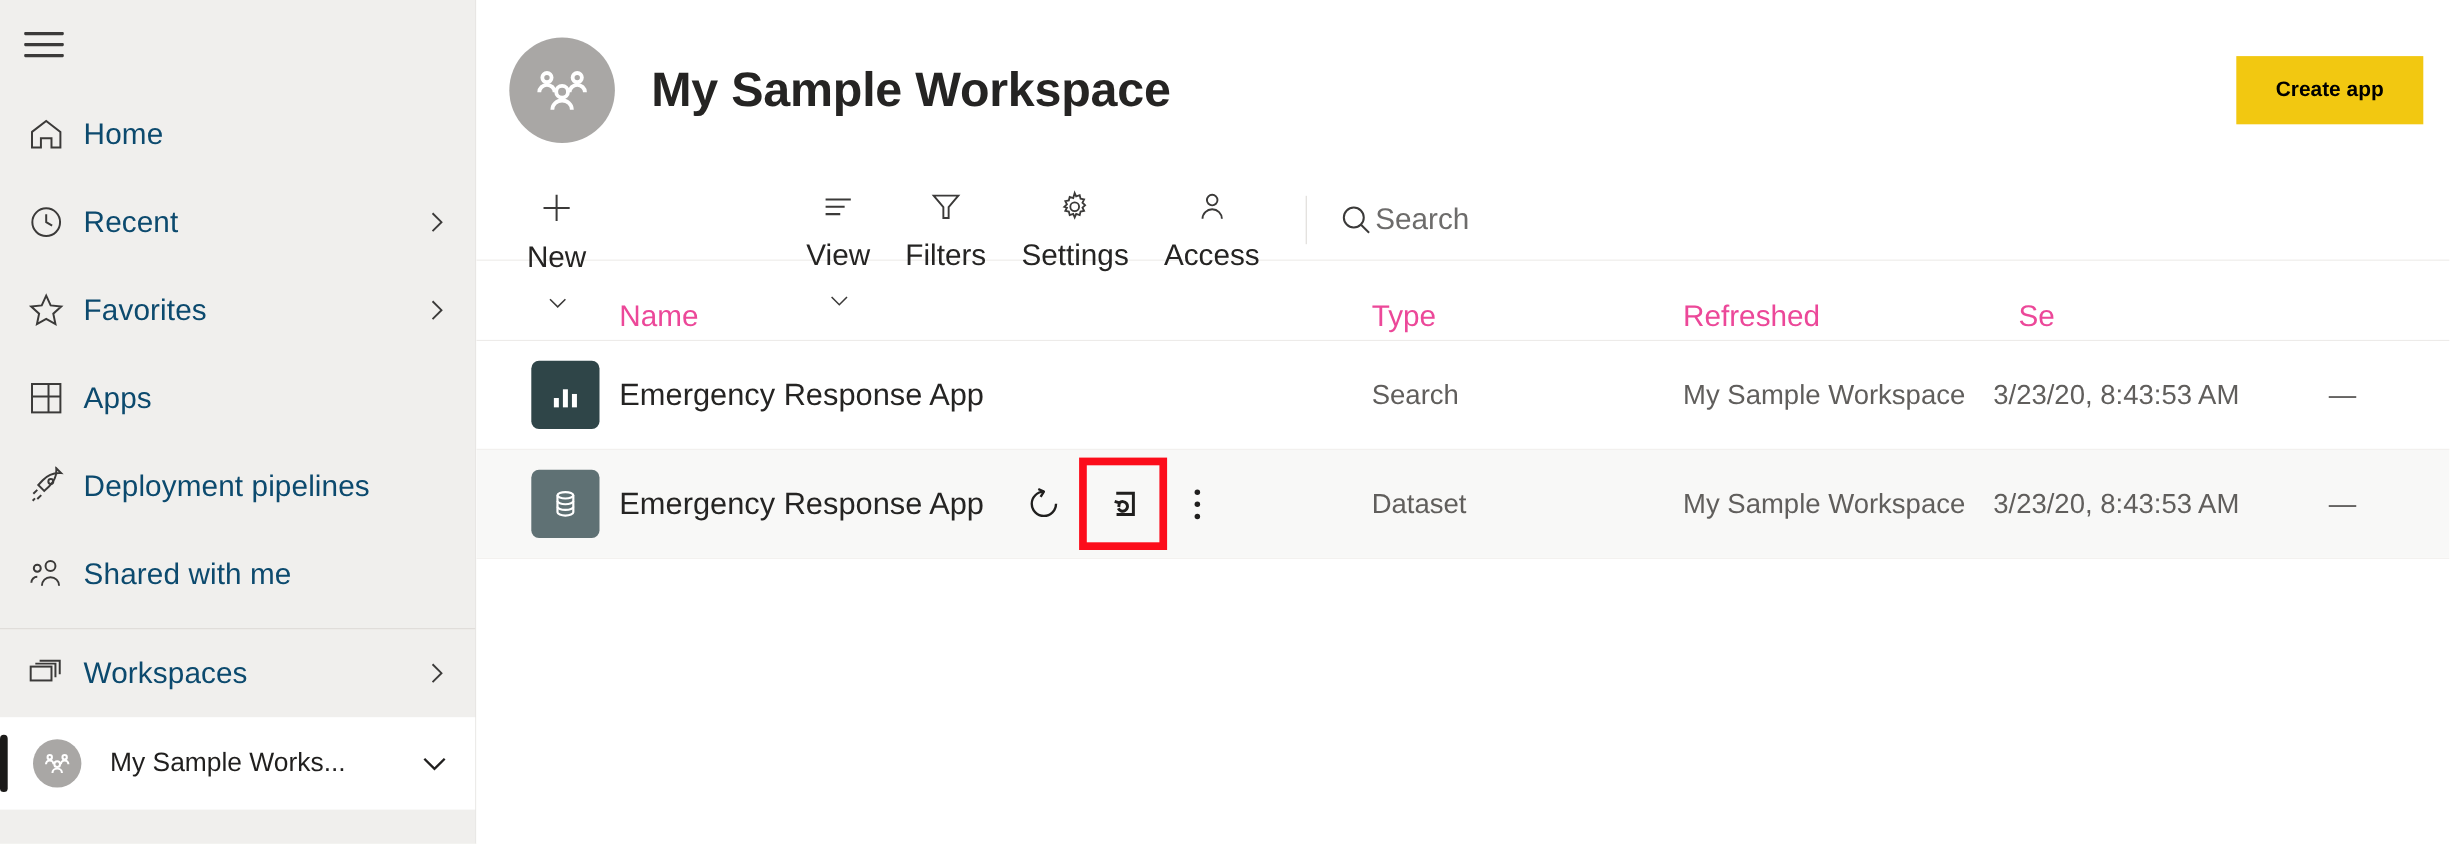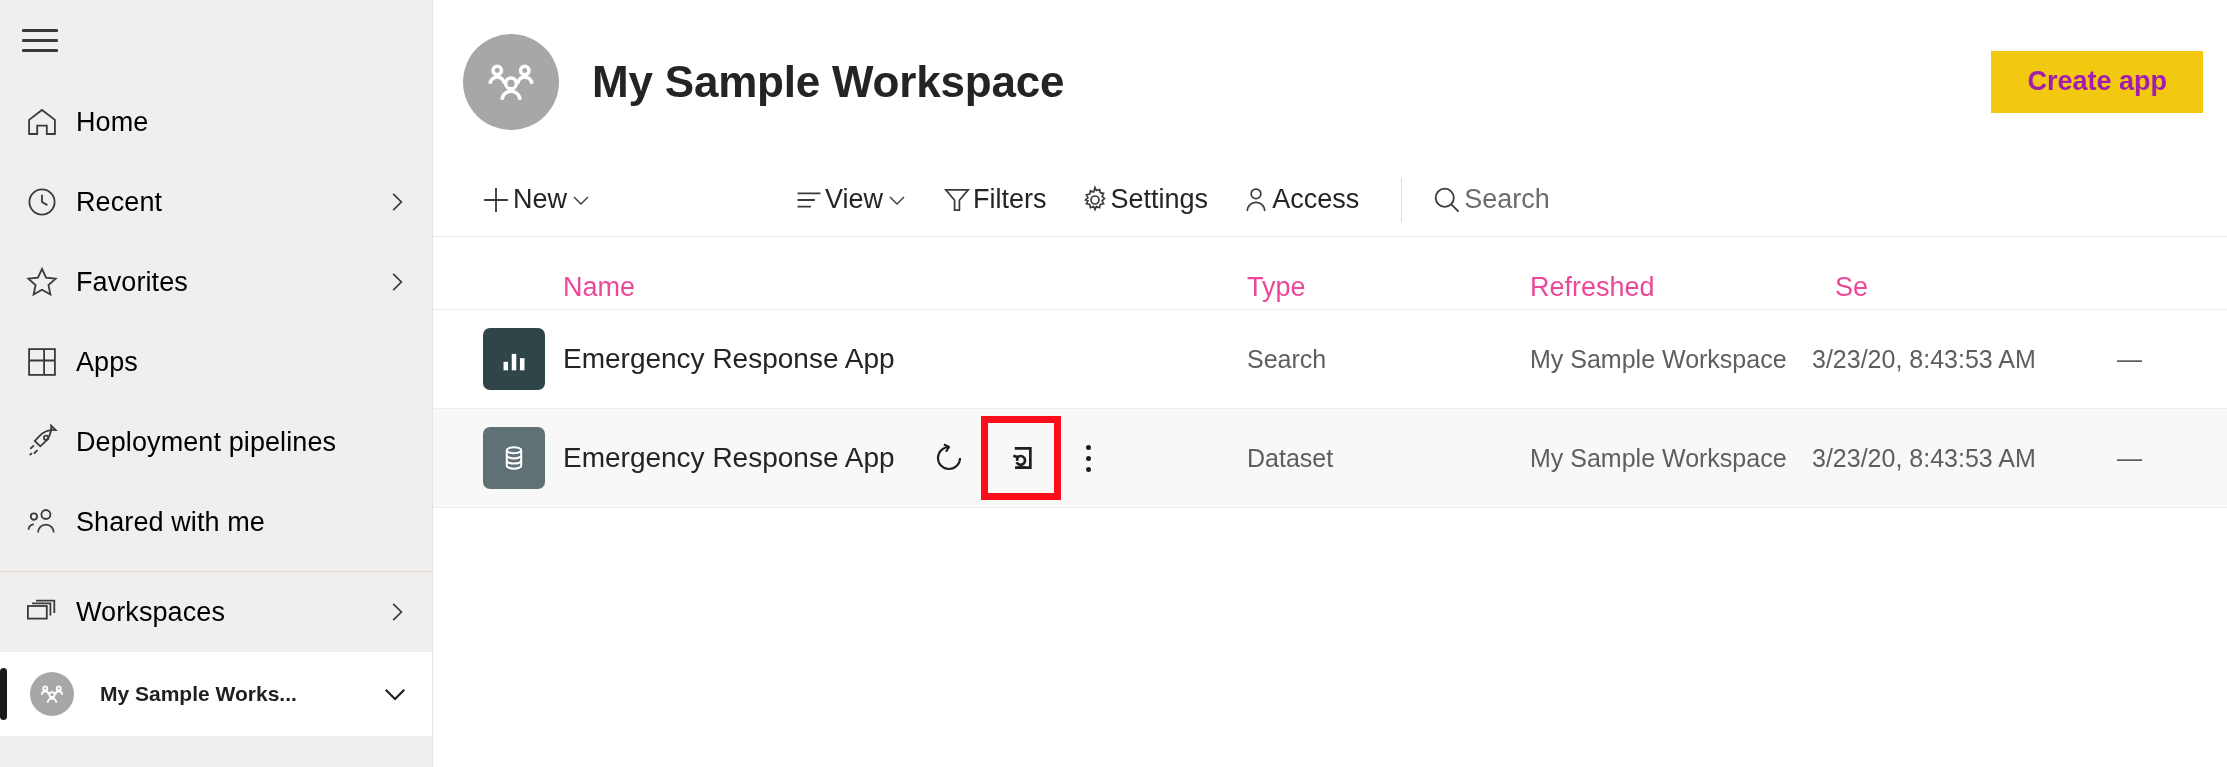--- a/index.html
+++ b/index.html
@@ -29,71 +29,71 @@
   .hamburger i { display:block; height:3px; background:#3b3a39; border-radius:1px; }
 
   .nav-list { padding-top: 2px; }
   .nav-item {
     height: 80px; display: flex; align-items: center;
     padding-left: 24px; padding-right: 22px;
     cursor: pointer; position: relative;
     color: #252423;
   }
   .nav-ico { width: 52px; flex:0 0 52px; display:flex; align-items:center; justify-content:flex-start; color:#3b3a39; }
-  .nav-label { font-size: 27px; letter-spacing: .1px; color: #000000; white-space: nowrap; }
+  .nav-label { font-size: 27px; letter-spacing: .1px; color: #0c4a6e; white-space: nowrap; }
   .nav-chev { margin-left:auto; color:#3b3a39; display:flex; align-items:center; }
 
   .nav-sep { height:1px; background:#dedbd8; margin: 9px 0 0 0; }
 
   .ws-active {
     height: 84px; display:flex; align-items:center;
     background:#ffffff; position:relative; cursor:pointer;
     padding-left:24px; padding-right:22px;
   }
   .ws-active::before {
     content:""; position:absolute; left:0; top:16px; bottom:16px;
     width:7px; background:#1b1a19; border-radius:4px;
   }
   .ws-avatar-sm {
     width:44px; height:44px; border-radius:50%;
     background:#a9a7a5; flex:0 0 44px;
     display:flex; align-items:center; justify-content:center;
     margin-right:26px; margin-left:6px;
   }
-  .ws-active-label { font-size:21px; font-weight:bold; color:#201f1e; white-space:nowrap; }
+  .ws-active-label { font-size:24px; font-weight:normal; color:#201f1e; white-space:nowrap; }
   .ws-active-chev { margin-left:auto; color:#201f1e; display:flex; align-items:center; }
   .sidebar-bottom-fill { flex:1 1 auto; background:#f0efed; }
 
   
   #main { flex:1 1 auto; height:767px; background:#ffffff; position:relative; overflow:hidden; }
 
   
   .ws-header { height:163px; display:flex; align-items:center; padding:0 24px 0 30px; }
   .ws-avatar-lg {
     width:96px; height:96px; border-radius:50%;
     background:#a9a7a5; flex:0 0 96px;
     display:flex; align-items:center; justify-content:center;
   }
   .ws-title { font-size:44px; color:#252423; margin-left:33px; white-space:nowrap; letter-spacing:-.2px; }
   .create-app-btn {
-    margin-left:auto; background:#f2c811; color:#a21caf;
+    margin-left:auto; background:#f2c811; color:#000000;
     border:none; cursor:pointer;
     height:62px; padding:0 36px;
-    font-size:27px; font-weight:bold;
+    font-size:19px; font-weight:bold;
     font-family:"Liberation Sans", sans-serif;
     display:flex; align-items:center; justify-content:center;
     white-space:nowrap;
   }
 
   
   .toolbar { height:73px; display:flex; align-items:center; padding:0 0 0 30px; }
   .tb-item {
-    display:flex; align-items:center; gap:0;
+    display:flex; align-items:center; gap:13px;
     height:56px; padding:0 16px; cursor:pointer;
-    color:#252423; white-space:nowrap;
+    color:#252423; white-space:nowrap;flex-direction:column;
   }
   .tb-label { font-size:27px; color:#252423; }
   .tb-ico { display:flex; align-items:center; color:#3b3a39; }
   .tb-chev { display:flex; align-items:center; color:#3b3a39; margin-left:2px; }
   .tb-spacer-1 { width:168px; }
   .tb-divider { width:1px; height:44px; background:#dedbd8; margin:0 24px 0 26px; }
   .tb-search { display:flex; align-items:center; cursor:text; padding-left:4px; }
   .tb-search-placeholder { font-size:27px; color:#6d6c6b; }
   .toolbar-rule { height:1px; background:#edebe9; width:100%; }
 

